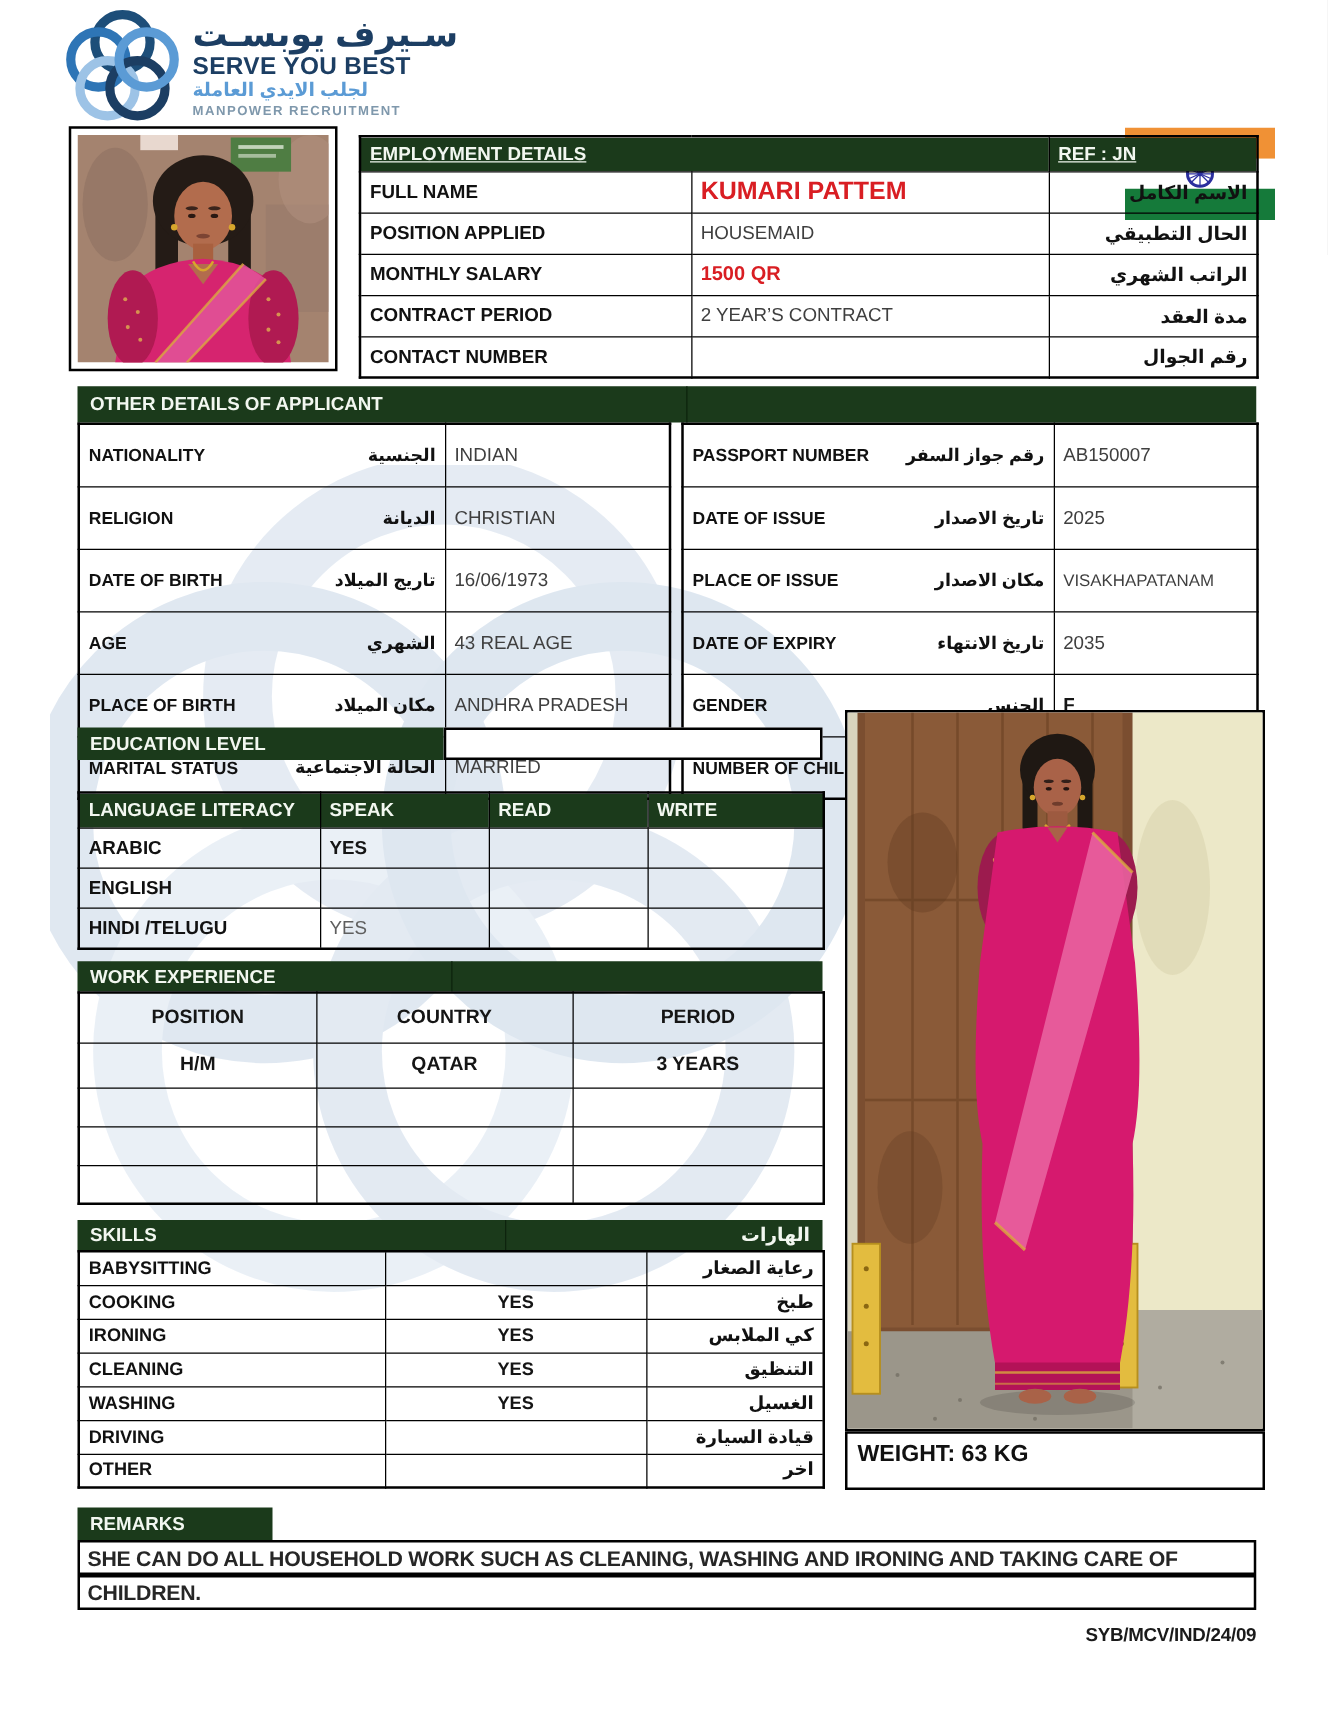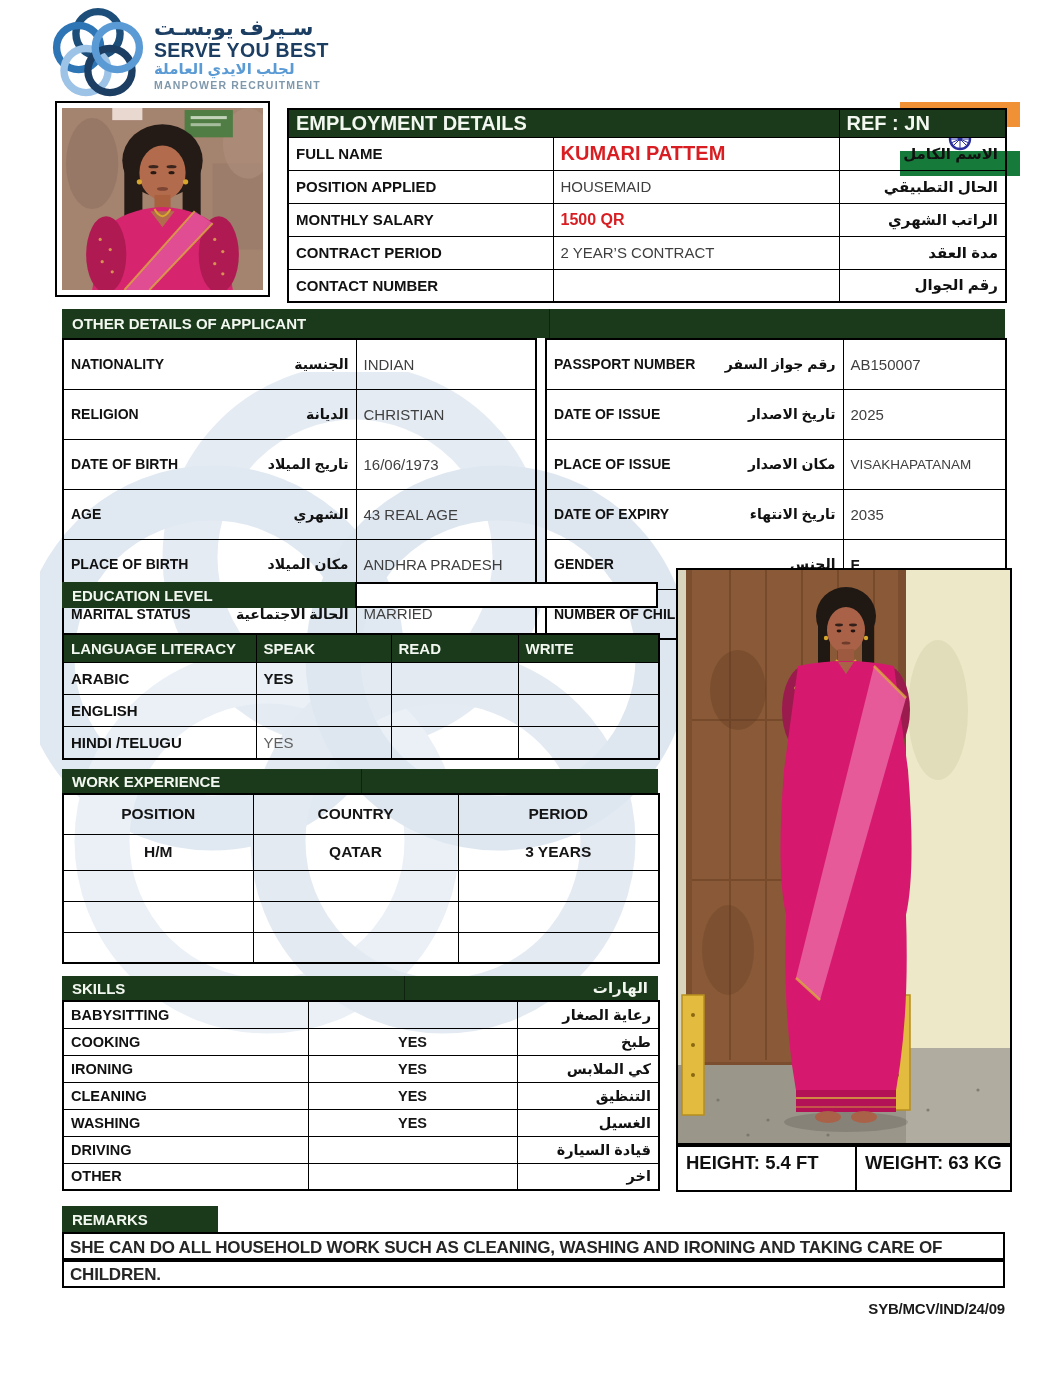--- a/index.html
+++ b/index.html
@@ -7,21 +7,21 @@
   .page { position:relative; width:1062px; height:1373px; background:#fff; margin:0 auto; overflow:hidden; }
   .abs { position:absolute; }
 
   
   .wm { position:absolute; left:40px; top:372px; width:645px; height:690px; opacity:.5; z-index:0; pointer-events:none; }
   .z { position:relative; z-index:1; }
 
   
   .logo-wrap { left:52px; top:8px; display:flex; gap:10px; align-items:center; }
   .logo-text { display:flex; flex-direction:column; line-height:1.12; }
-  .logo-ar { font-size:21px; font-weight:bold; color:#1c3e63; }
+  .logo-ar { font-size:28px; font-weight:bold; color:#1c3e63; }
   .logo-en { font-size:19.5px; font-weight:bold; color:#1c3e63; letter-spacing:.3px; }
   .logo-ar2 { font-size:15px; color:#5b9bd5; font-weight:bold; }
   .logo-sub { font-size:10.5px; color:#7f98ac; font-weight:bold; letter-spacing:1.2px; margin-top:2px; }
 
   
   table { border-collapse:collapse; table-layout:fixed; position:absolute; z-index:1; }
   td, th { border:1px solid #000; padding:0 7px; font-size:15px; vertical-align:middle; overflow:hidden; white-space:nowrap; }
   .green { background:#1b3a1b; color:#f2f7f0; font-weight:bold; }
   .greenbar { position:absolute; background:#1b3a1b; color:#f2f7f0; font-weight:bold; font-size:15px; display:flex; align-items:center; padding:0 10px; z-index:1; }
   .divline { position:absolute; top:0; bottom:0; width:1px; background:#0d230d; }
@@ -46,21 +46,21 @@
   .hw .h { width:179px; border-right:2px solid #000; }
   .hw .w { flex:1; }
 
   .remarks-row { position:absolute; left:62px; width:943px; border:2px solid #000; background:transparent; z-index:1; }
   .remarks-text { height:28px; line-height:27px; font-size:17px; color:#262626; padding:0 6px; letter-spacing:-.2px; font-weight:700; }
 
   .footer-code { position:absolute; left:600px; top:1300px; width:405px; text-align:right; font-size:15px; font-weight:600; color:#1a1a1a; letter-spacing:-.2px; z-index:1; }
 
   
   .emp { left:287px; top:108px; width:718px; border:2px solid #000; }
-  .emp th { height:28px; text-align:left; font-size:20px; }
+  .emp th { height:28px; text-align:left; font-size:15px;text-decoration:underline; }
   .emp td { height:33px; }
   .other { top:338px; border:2px solid #000; }
   .other td { height:50px; }
   .other .val { font-size:15px; }
   .lang { left:62px; top:633px; width:596px; border:2px solid #000; }
   .lang th { height:28px; text-align:left; font-size:15px;margin-top:24px; }
   .lang td { height:32.3px; }
   .work { left:62px; top:793px; width:596px; border:2px solid #000; }
   .work td { text-align:center; font-weight:bold; color:#151515; font-size:15.5px; }
   .skills { left:62px; top:1000px; width:596px; border:2px solid #000; }
@@ -540,21 +540,20 @@
       <rect x="118" y="520" width="100" height="22" fill="#b31257"></rect>
       <line x1="118" y1="528" x2="218" y2="528" stroke="#d9a93e" stroke-width="2" opacity=".8"></line>
       <line x1="118" y1="537" x2="218" y2="537" stroke="#d9a93e" stroke-width="1.5" opacity=".6"></line>
       <ellipse cx="150" cy="547" rx="13" ry="6" fill="#a96248"></ellipse>
       <ellipse cx="186" cy="547" rx="13" ry="6" fill="#a96248"></ellipse>
     </svg>
   </div>
 
   
   <div class="hw">
-    <div class="h">HEIGHT: 5.4 FT</div>
     <div class="w">WEIGHT: 63 KG</div>
   </div>
 
   
   <div class="greenbar" style="left:62px; top:1206px; width:156px; height:26px;">
     <span>REMARKS</span>
   </div>
   <div class="remarks-row remarks-text" style="top:1232px;">SHE CAN DO ALL HOUSEHOLD WORK SUCH AS CLEANING, WASHING AND IRONING AND TAKING CARE OF CHILDREN.</div>
   <div class="remarks-row" style="top:1260px; height:28px;"></div>
 

